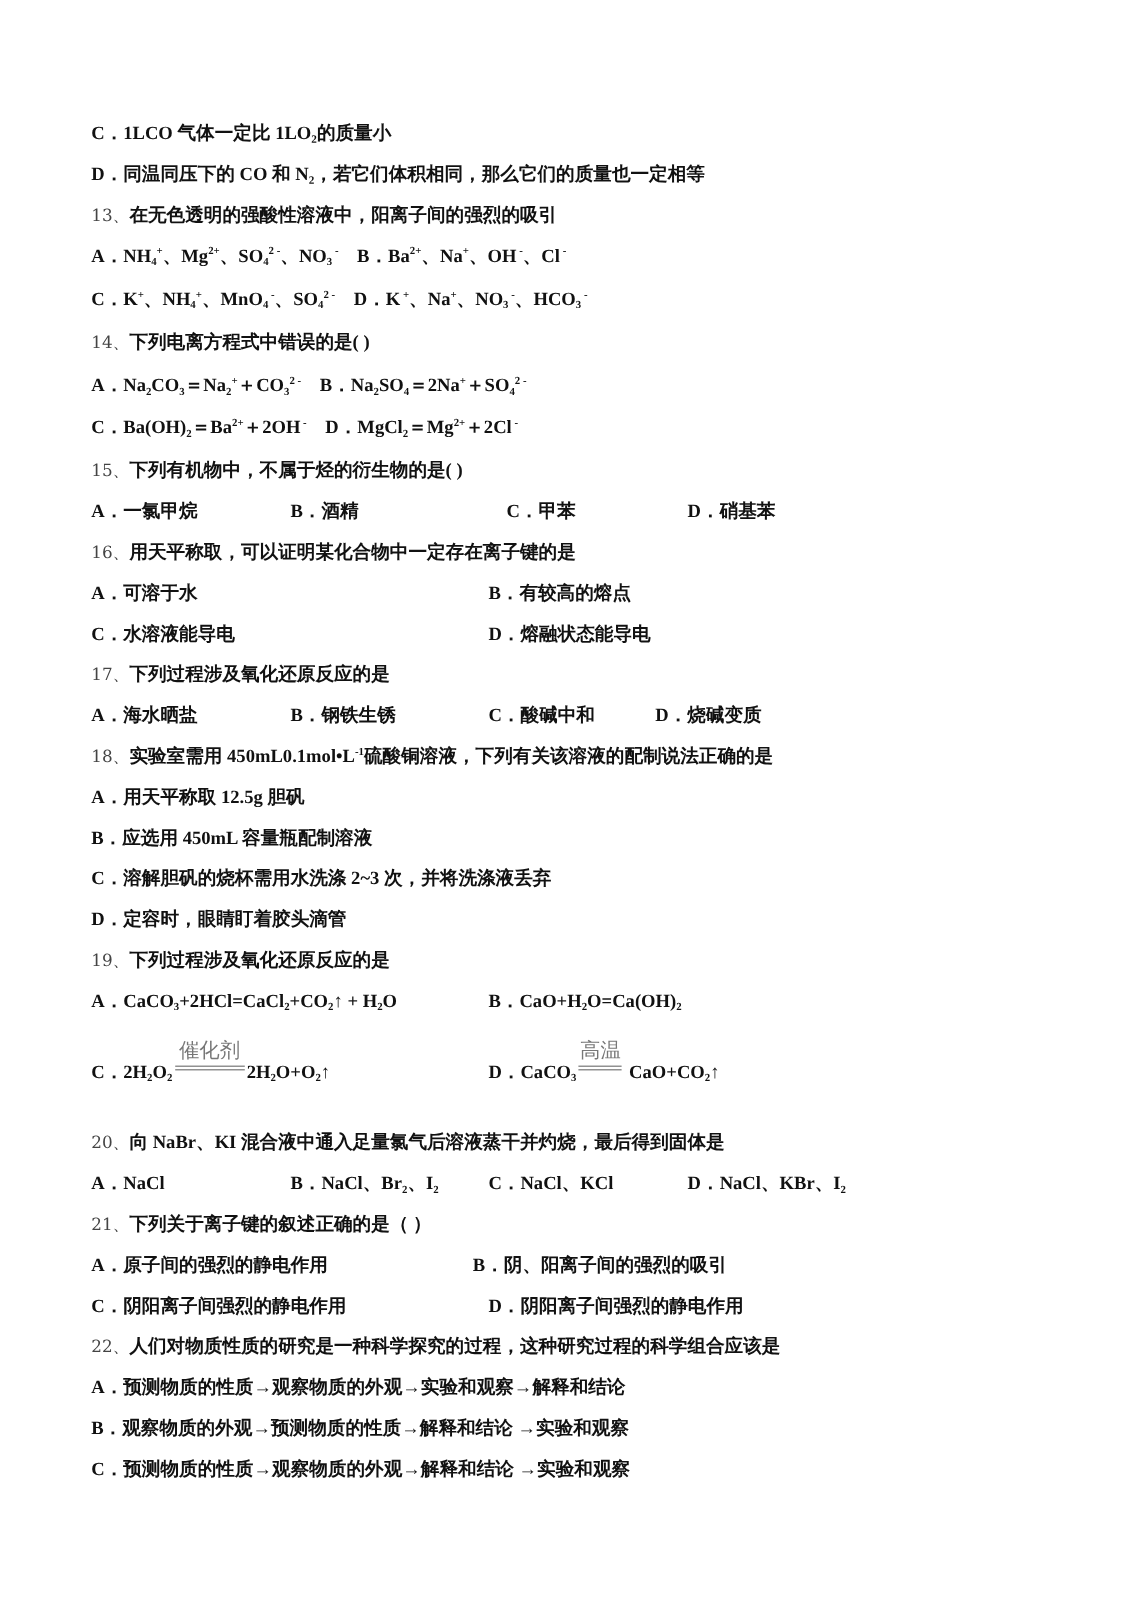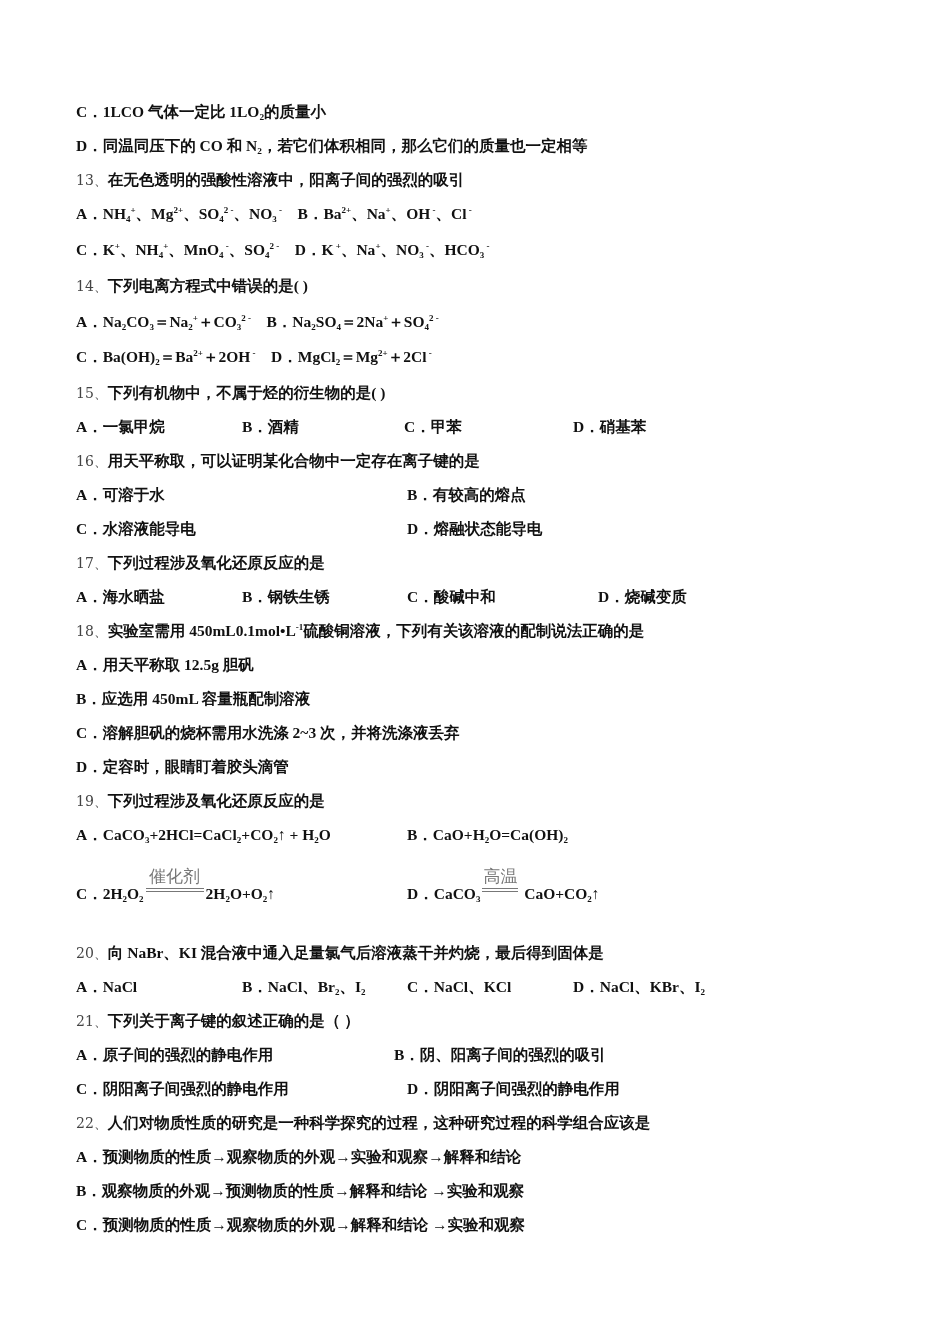--- a/index.html
+++ b/index.html
@@ -28,40 +28,40 @@
   <div class="line" style="top:240px">C．K<sup>+</sup>、NH<sub>4</sub><sup>+</sup>、MnO<sub>4</sub><sup> -</sup>、SO<sub>4</sub><sup>2 -</sup>&nbsp;&nbsp;&nbsp;&nbsp;D．K<sup> +</sup>、Na<sup>+</sup>、NO<sub>3</sub><sup> -</sup>、HCO<sub>3</sub><sup> -</sup></div>
 
   <div class="line" style="top:276px"><span class="qnum">14、</span><span>下列电离方程式中错误的是(    )</span></div>
   <div class="line" style="top:312px">A．Na<sub>2</sub>CO<sub>3</sub>＝Na<sub>2</sub><sup>+</sup>＋CO<sub>3</sub><sup>2 -</sup>&nbsp;&nbsp;&nbsp;&nbsp;B．Na<sub>2</sub>SO<sub>4</sub>＝2Na<sup>+</sup>＋SO<sub>4</sub><sup>2 -</sup></div>
   <div class="line" style="top:347px">C．Ba(OH)<sub>2</sub>＝Ba<sup>2+</sup>＋2OH<sup> -</sup>&nbsp;&nbsp;&nbsp;&nbsp;D．MgCl<sub>2</sub>＝Mg<sup>2+</sup>＋2Cl<sup> -</sup></div>
 
   <div class="line" style="top:383px"><span class="qnum">15、</span><span>下列有机物中，不属于烃的衍生物的是(   )</span></div>
   <div class="line" style="top:417px; width:860px">
     <span class="opt" style="left:0">A．一氯甲烷</span>
     <span class="opt" style="left:166px">B．酒精</span>
-    <span class="opt" style="left:328px">C．甲苯</span>
+    <span class="opt" style="left:346px">C．甲苯</span>
     <span class="opt" style="left:497px">D．硝基苯</span>
   </div>
 
   <div class="line" style="top:451px"><span class="qnum">16、</span><span>用天平称取，可以证明某化合物中一定存在离子键的是</span></div>
   <div class="line" style="top:485px; width:860px">
     <span class="opt" style="left:0">A．可溶于水</span>
     <span class="opt" style="left:331px">B．有较高的熔点</span>
   </div>
   <div class="line" style="top:519px; width:860px">
     <span class="opt" style="left:0">C．水溶液能导电</span>
     <span class="opt" style="left:331px">D．熔融状态能导电</span>
   </div>
 
   <div class="line" style="top:553px"><span class="qnum">17、</span><span>下列过程涉及氧化还原反应的是</span></div>
   <div class="line" style="top:587px; width:860px">
     <span class="opt" style="left:0">A．海水晒盐</span>
     <span class="opt" style="left:166px">B．钢铁生锈</span>
     <span class="opt" style="left:331px">C．酸碱中和</span>
-    <span class="opt" style="left:522px">D．烧碱变质</span>
+    <span class="opt" style="left:470px">D．烧碱变质</span>
   </div>
 
   <div class="line" style="top:621px"><span class="qnum">18、</span><span>实验室需用 450mL0.1mol•L</span><sup>-1</sup><span>硫酸铜溶液，下列有关该溶液的配制说法正确的是</span></div>
   <div class="line" style="top:655px">A．用天平称取 12.5g 胆矾</div>
   <div class="line" style="top:689px">B．应选用 450mL 容量瓶配制溶液</div>
   <div class="line" style="top:723px">C．溶解胆矾的烧杯需用水洗涤 2~3 次，并将洗涤液丢弃</div>
   <div class="line" style="top:757px">D．定容时，眼睛盯着胶头滴管</div>
 
   <div class="line" style="top:791px"><span class="qnum">19、</span><span>下列过程涉及氧化还原反应的是</span></div>
   <div class="line" style="top:825px; width:860px">

